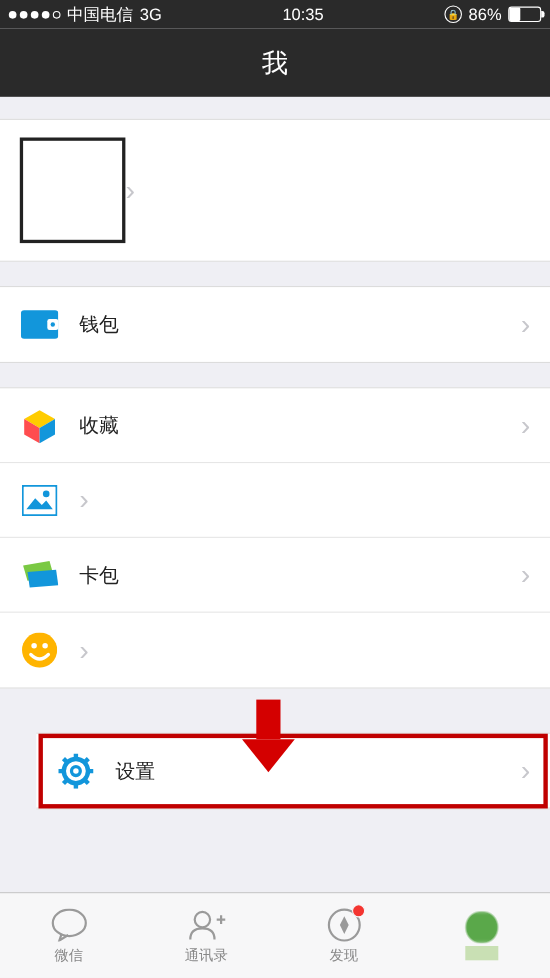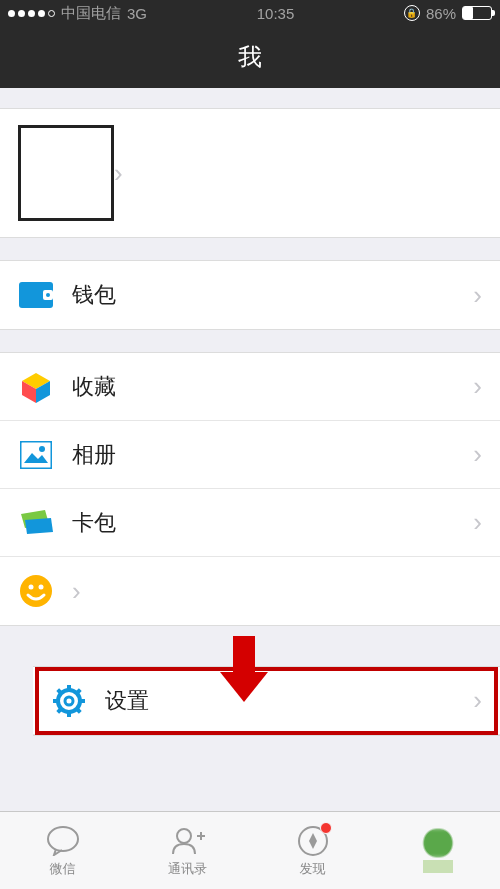--- a/index.html
+++ b/index.html
@@ -7,21 +7,21 @@
     width: 500px;
     height: 889px;
     background: #efeff4;
     font-family: -apple-system, "Helvetica Neue", sans-serif;
     overflow: hidden;
     position: relative;
   }
   .status-bar {
     height: 26px;
     background: #2a2a2a;
-    color: #a3a3a3;
+    color: #ffffff;
     display: flex;
     align-items: center;
     justify-content: space-between;
     padding: 0 8px;
     font-size: 15px;
   }
   .status-left { display: flex; align-items: center; gap: 6px; }
   .status-right { display: flex; align-items: center; gap: 6px; }
   .signal-dots { display: flex; gap: 3px; }
   .signal-dots span {
@@ -80,21 +80,21 @@
     padding: 0 18px;
     border-bottom: 1px solid #e6e6e6;
     position: relative;
   }
   .cell:last-child { border-bottom: none; }
   .cell-icon {
     width: 36px; height: 36px;
     margin-right: 18px;
     display: flex; align-items: center; justify-content: center;
   }
-  .cell-label { flex: 1; font-size: 22px; color: #222; }
+  .cell-label { flex: 1; font-size: 18px; color: #222; }
   .chevron { color: #c7c7cc; font-size: 26px; }
   .gap-sm { height: 22px; }
   .gap-md { height: 40px; }
   .highlight {
     position: absolute;
     left: 2px; right: 2px;
     top: 0; bottom: 0;
     border: 4px solid #c00000;
     pointer-events: none;
   }
@@ -216,21 +216,20 @@
     <span class="chevron">›</span>
   </div>
   <div class="cell">
     <div class="cell-icon">
       <svg width="32" height="28" viewBox="0 0 32 28">
           <rect x="0" y="0" width="32" height="28" rx="2" fill="none" stroke="#1296db" stroke-width="3"></rect>
           <polygon points="4,22 12,12 18,18 22,14 28,22" fill="#1296db"></polygon>
           <circle cx="22" cy="8" r="3" fill="#1296db"></circle>
         </svg>
     </div>
-    <div class="cell-label">相册</div>
     <span class="chevron">›</span>
   </div>
   <div class="cell">
     <div class="cell-icon">
       <svg width="34" height="26" viewBox="0 0 34 26">
           <path d="M2 4 L26 0 L30 14 L6 18 Z" fill="#7ac943"></path>
           <path d="M6 10 L32 8 L34 22 L8 24 Z" fill="#1296db"></path>
         </svg>
     </div>
     <div class="cell-label">卡包</div>

